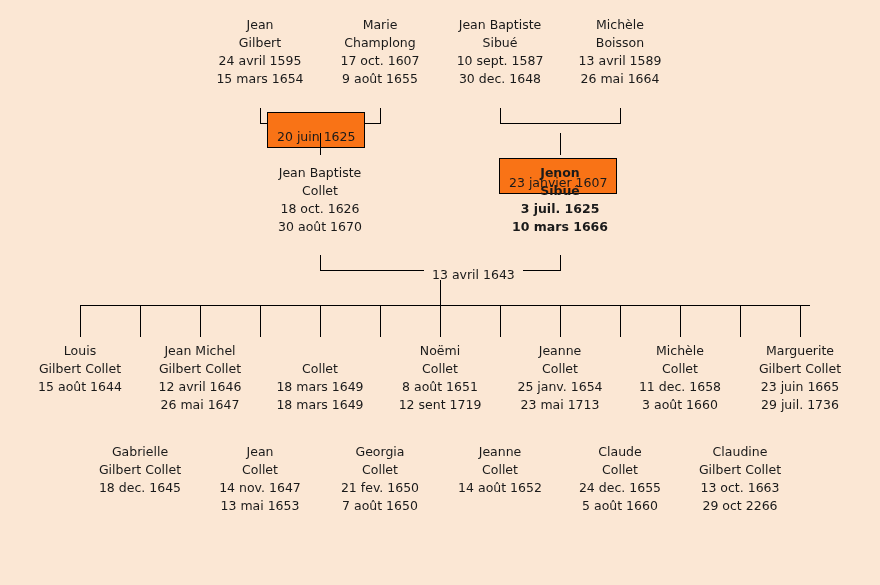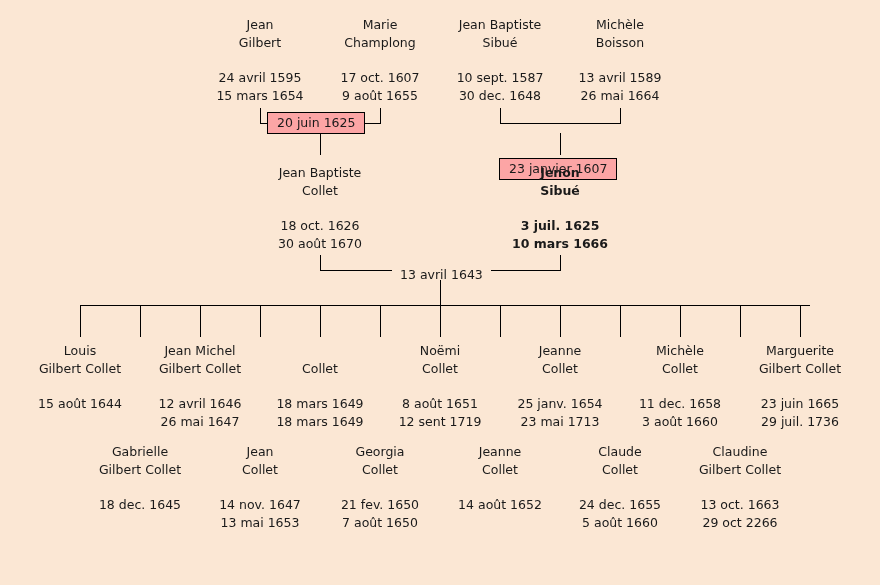--- a/index.html
+++ b/index.html
@@ -22,43 +22,44 @@
   .person {
     position: absolute;
     text-align: center;
     line-height: 1.45;
     font-size: 12.5px;
   }
   .person .nm {
     white-space: nowrap;
   }
   .person .dates {
-    margin-top: 17px;
+    margin-top: 0;
     white-space: nowrap;
   }
   .person .dates .d {
     display: block;
   }
   .person.bold {
     font-weight: bold;
   }
   .marriage {
     position: absolute;
     border: 1px solid #000;
-    background: #fca5a5;
+    background: #f97316;
     font-size: 12.5px;
-    padding: 2px 9px 3px 9px;
+    padding: 16px 9px 3px 9px;
     white-space: nowrap;
     text-align: center;
     line-height: 1.2;
   }
   .marriage.noborder {
     border: none;
     background: transparent;
     padding: 0;
+    margin-left: 32px;
   }
   .ln {
     position: absolute;
     background: #000;
   }
   .vline { width: 1px; }
   .hline { height: 1px; }
 </style>
 </head>
 <body>

